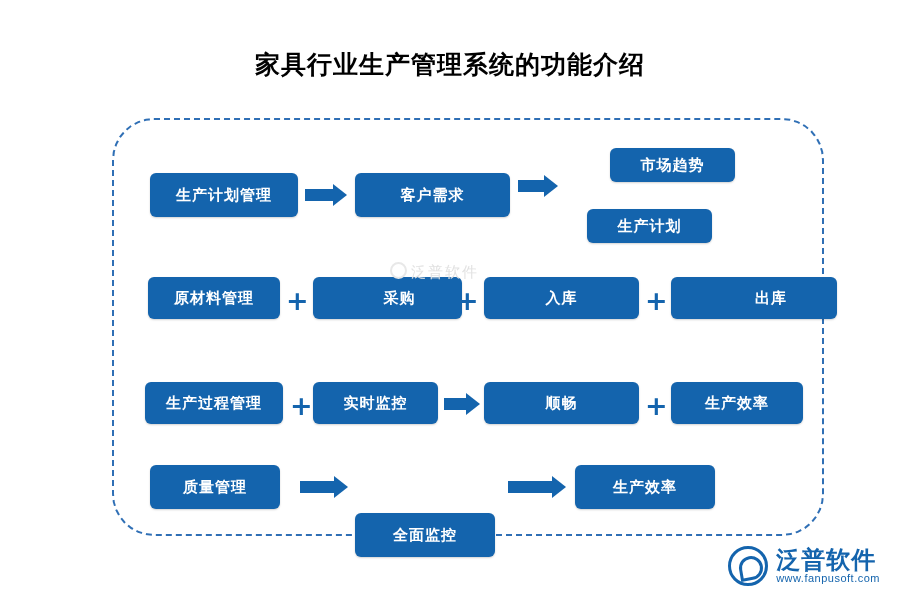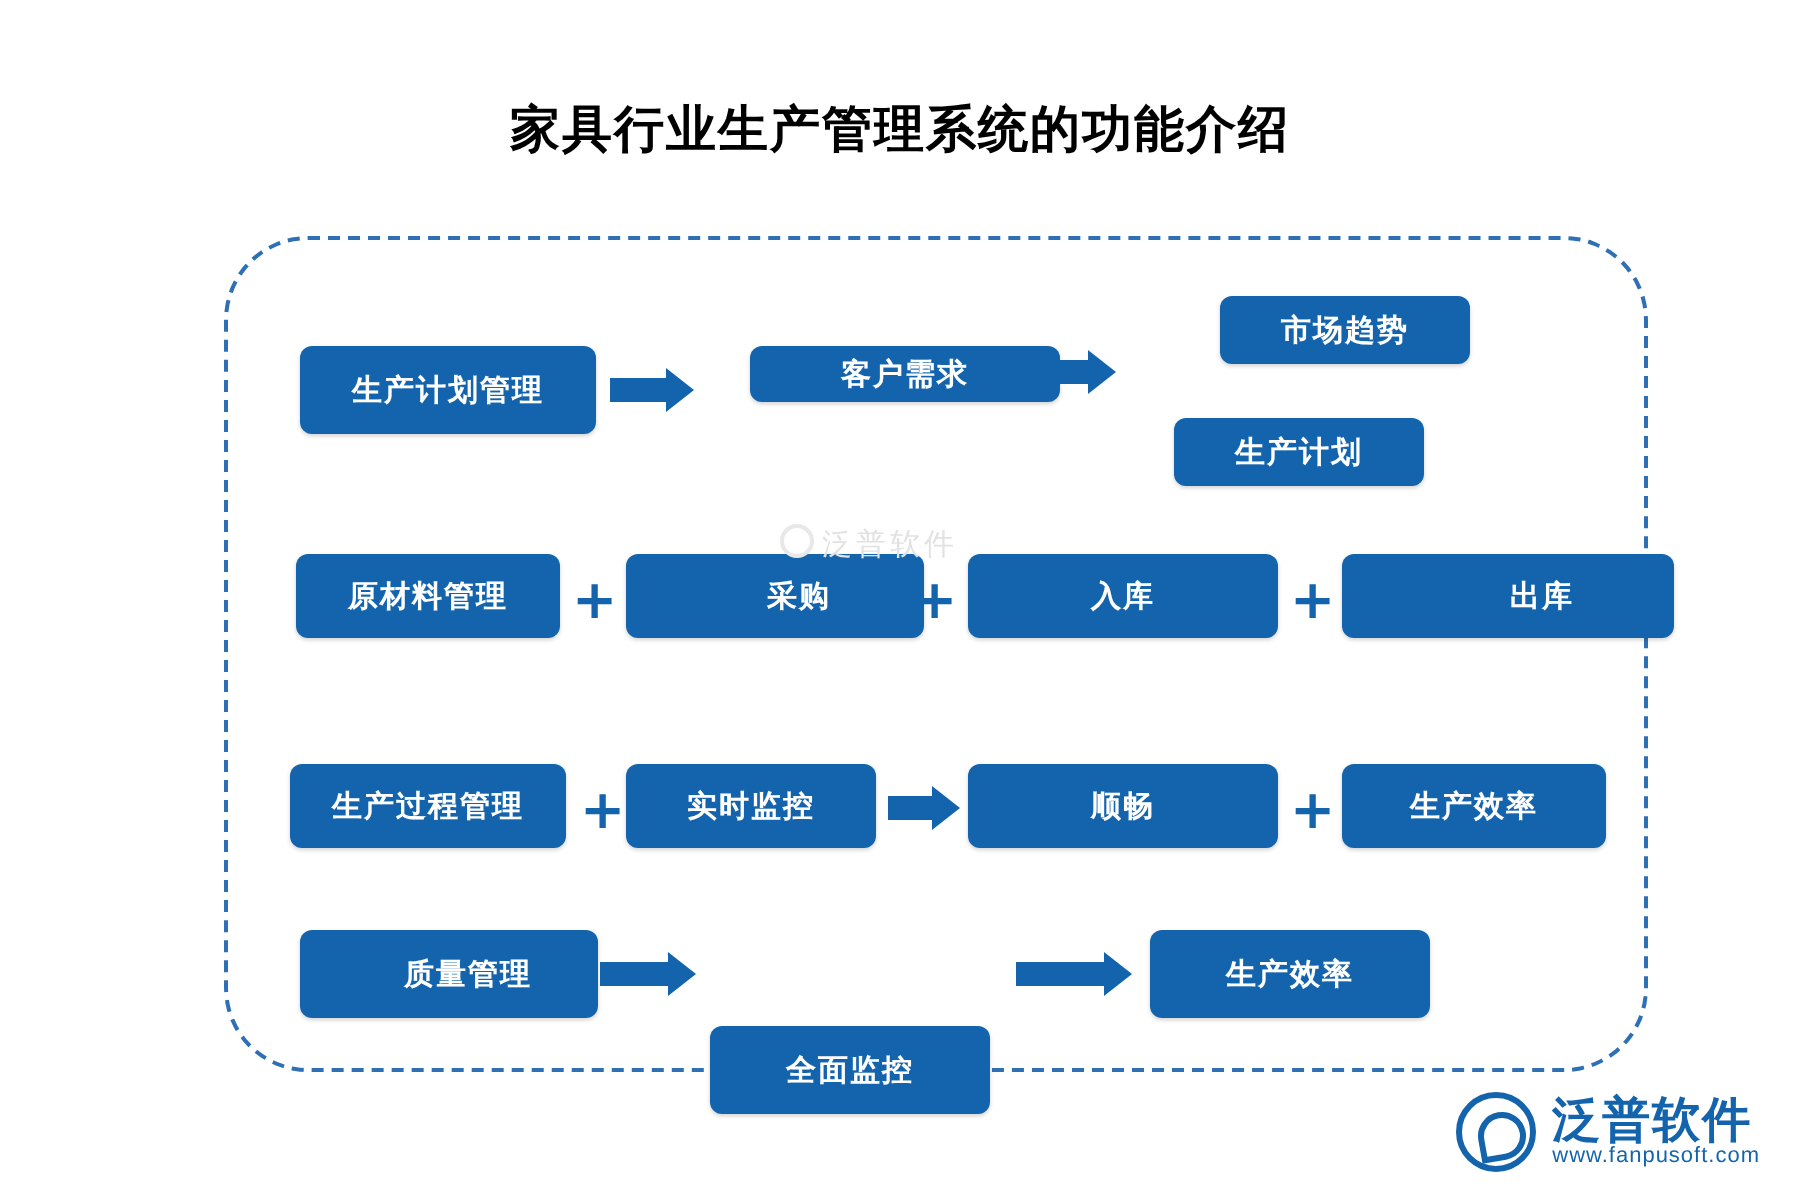--- a/index.html
+++ b/index.html
@@ -148,21 +148,21 @@
 <body>
 
 <div class="page">
 
   <div class="title">家具行业生产管理系统的功能介绍</div>
 
   <div class="canvas"></div>
 
   <div id="diagram-layer">
       <div class="box" style="left: 150px; top: 173px; width: 148px; height: 44px;">生产计划管理</div>
-      <div class="box" style="left: 355px; top: 173px; width: 155px; height: 28px; margin-left: 20px;">客户需求</div>
+      <div class="box" style="left: 355px; top: 173px; width: 155px; height: 44px;">客户需求</div>
       <div class="box" style="left: 598px; top: 148px; width: 125px; height: 34px; margin-left: 12px;">市场趋势</div>
       <div class="box" style="left: 587px; top: 209px; width: 125px; height: 34px;">生产计划</div>
       <div class="arrow" style="left: 305px; top: 184px;">
         <div class="shaft" style="width: 28px;"></div>
         <div class="head"></div>
       </div>
       <div class="arrow" style="left: 518px; top: 175px;">
         <div class="shaft" style="width: 26px;"></div>
         <div class="head"></div>
       </div>
@@ -176,21 +176,21 @@
       <div class="box" style="left: 145px; top: 382px; width: 138px; height: 42px;">生产过程管理</div>
       <div class="box" style="left: 313px; top: 382px; width: 125px; height: 42px;">实时监控</div>
       <div class="box" style="left: 484px; top: 382px; width: 155px; height: 42px;">顺畅</div>
       <div class="box" style="left: 671px; top: 382px; width: 132px; height: 42px;">生产效率</div>
       <div class="plus" style="left: 290px; top: 392px;">+</div>
       <div class="arrow" style="left: 444px; top: 393px;">
         <div class="shaft" style="width: 22px;"></div>
         <div class="head"></div>
       </div>
       <div class="plus" style="left: 645px; top: 392px;">+</div>
-      <div class="box" style="left: 150px; top: 465px; width: 130px; height: 44px; padding-left: 19px;">质量管理</div>
+      <div class="box" style="left: 150px; top: 465px; width: 130px; height: 44px;">质量管理</div>
       <div class="box" style="left: 355px; top: 465px; width: 140px; height: 44px; margin-top: 48px;">全面监控</div>
       <div class="box" style="left: 575px; top: 465px; width: 140px; height: 44px;">生产效率</div>
       <div class="arrow" style="left: 300px; top: 476px;">
         <div class="shaft" style="width: 34px;"></div>
         <div class="head"></div>
       </div>
       <div class="arrow" style="left: 508px; top: 476px;">
         <div class="shaft" style="width: 44px;"></div>
         <div class="head"></div>
       </div>

